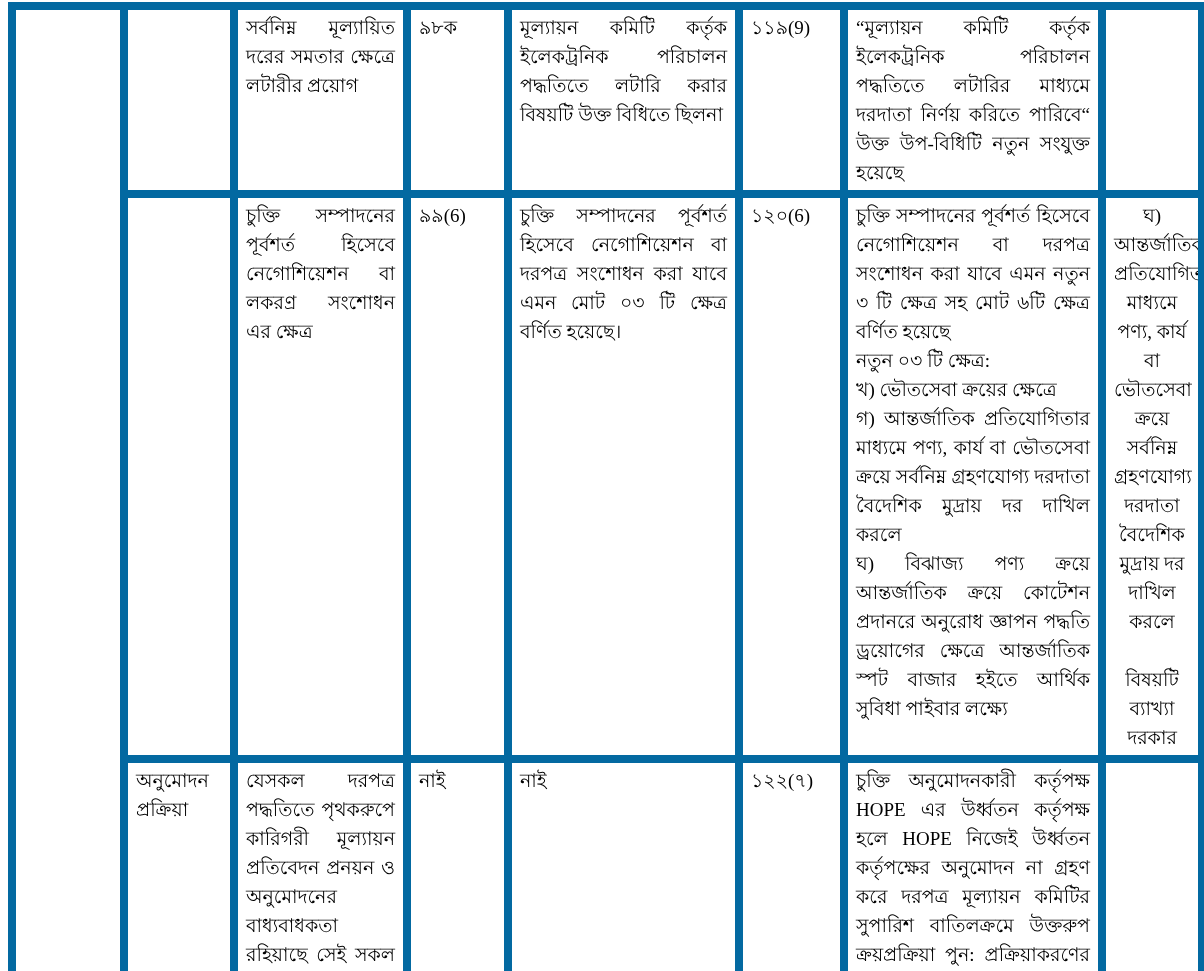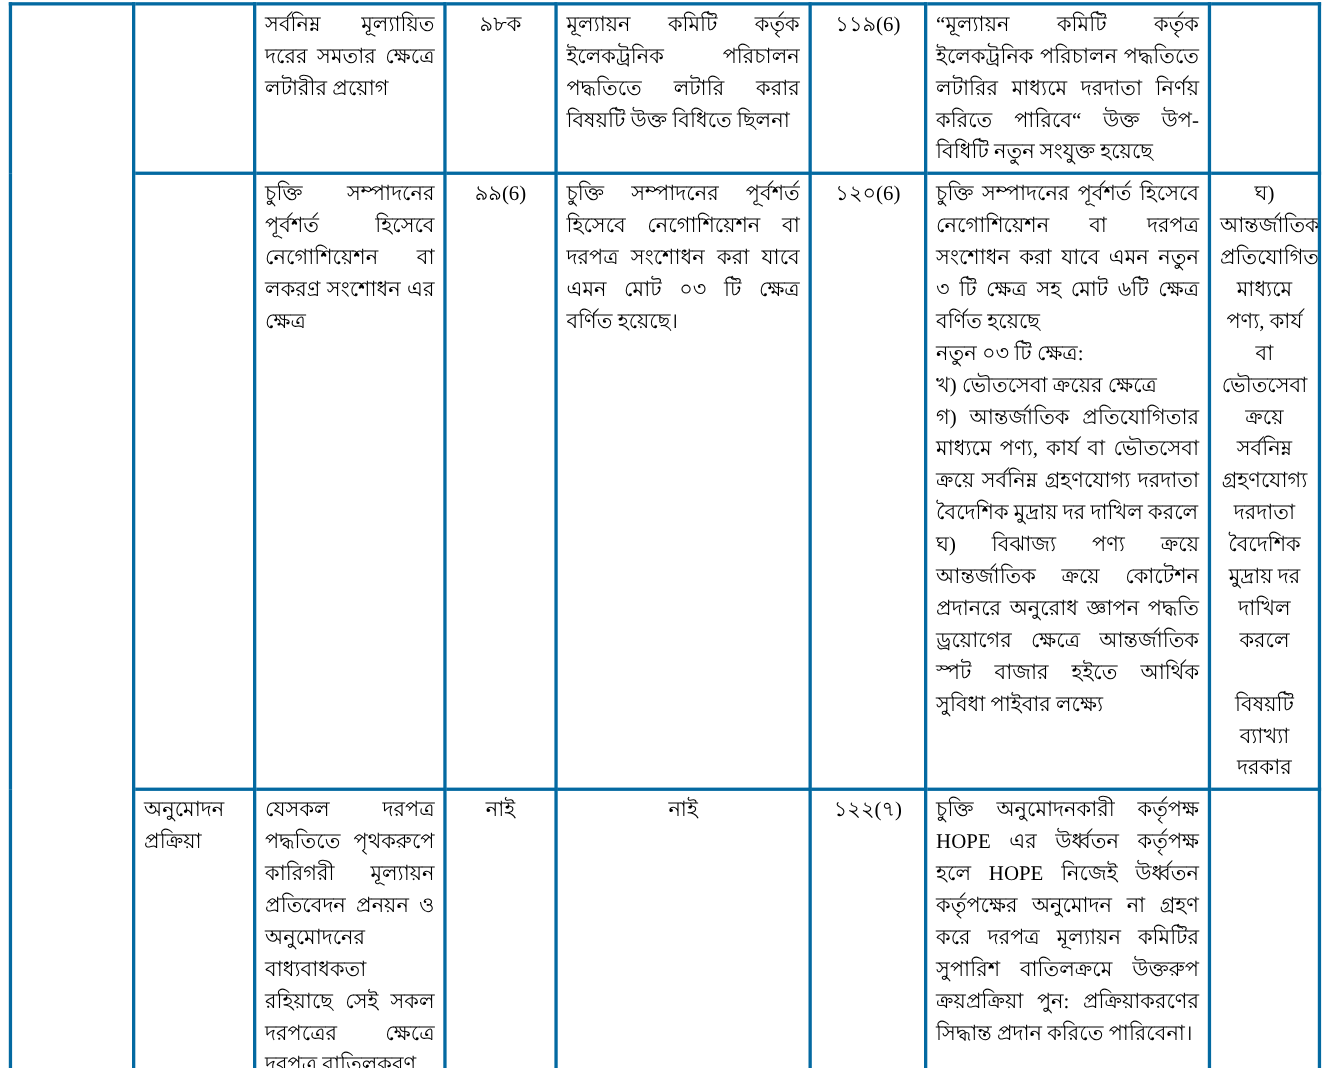--- a/index.html
+++ b/index.html
@@ -10,34 +10,34 @@
     position:relative;
   }
   table.doc{
     position:absolute;
     left:8px;top:2px;
     width:1190px;
     border-collapse:collapse;
     table-layout:fixed;
   }
   table.doc td{
-    border:3px solid #0369a1;
+    border:8px solid #0369a1;
     vertical-align:top;
     padding:3px 8px;
     font-size:19px;
     line-height:29px;
     color:#000000;
     overflow:hidden;
     word-break:normal;
   }
   tr.r1{height:138px}
   tr.r2{height:468px}
   tr.r3{height:248px}
   td.jus{text-align:justify}
-  td.num{text-align:center}
+  td.num{text-align:left}
   td.ctr{text-align:center}
   td.pre{white-space:pre-line}
   td.spacer{padding:0}
 </style>
 </head>
 <body>
 
 <table class="doc">
   <colgroup>
     <col style="width:112px">
@@ -50,21 +50,21 @@
     <col style="width:100px">
   </colgroup>
 
   <tbody>
       <tr class="r1">
     <td class="spacer" rowspan="4"></td>
     <td></td>
     <td class="jus">সর্বনিম্ন মূল্যায়িত দরের সমতার ক্ষেত্রে লটারীর প্রয়োগ</td>
     <td class="num">৯৮ক</td>
     <td class="jus">মূল্যায়ন কমিটি কর্তৃক ইলেকট্রনিক পরিচালন পদ্ধতিতে লটারি করার বিষয়টি উক্ত বিধিতে ছিলনা</td>
-    <td class="num">১১৯(6)</td>
+    <td class="num">১১৯(9)</td>
     <td class="jus">“মূল্যায়ন কমিটি কর্তৃক ইলেকট্রনিক পরিচালন পদ্ধতিতে লটারির মাধ্যমে দরদাতা নির্ণয় করিতে পারিবে“ উক্ত উপ-বিধিটি নতুন সংযুক্ত হয়েছে</td>
     <td></td>
   </tr>
 
   <tr class="r2">
     <td></td>
     <td class="jus">চুক্তি সম্পাদনের পূর্বশর্ত হিসেবে নেগোশিয়েশন বা লকরণ্র সংশোধন এর ক্ষেত্র</td>
     <td class="num">৯৯(6)</td>
     <td class="jus">চুক্তি সম্পাদনের পূর্বশর্ত হিসেবে নেগোশিয়েশন বা দরপত্র সংশোধন করা যাবে এমন মোট ০৩ টি ক্ষেত্র বর্ণিত হয়েছে।</td>
     <td class="num">১২০(6)</td>

